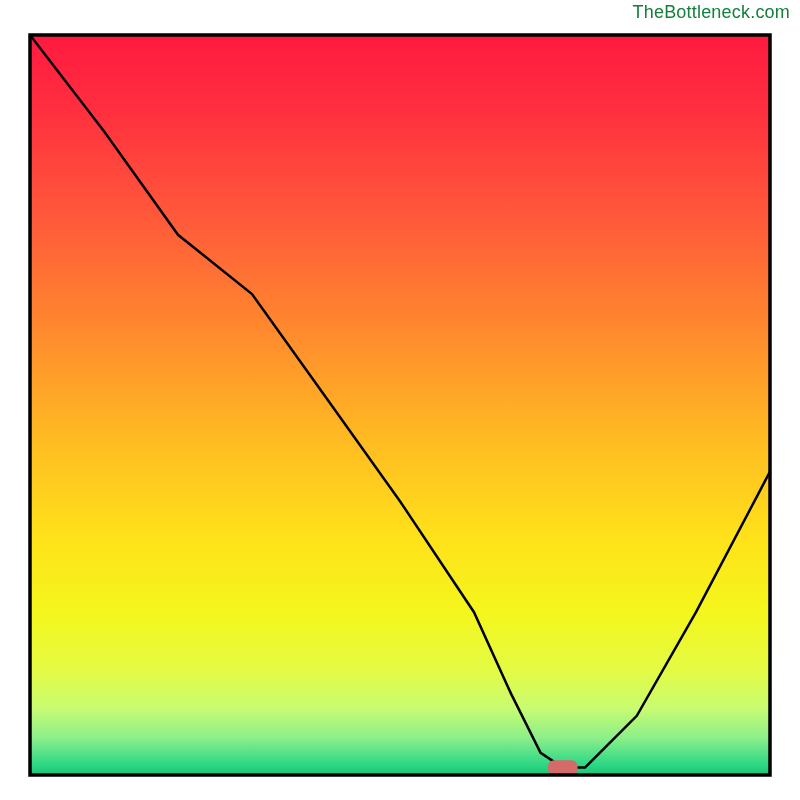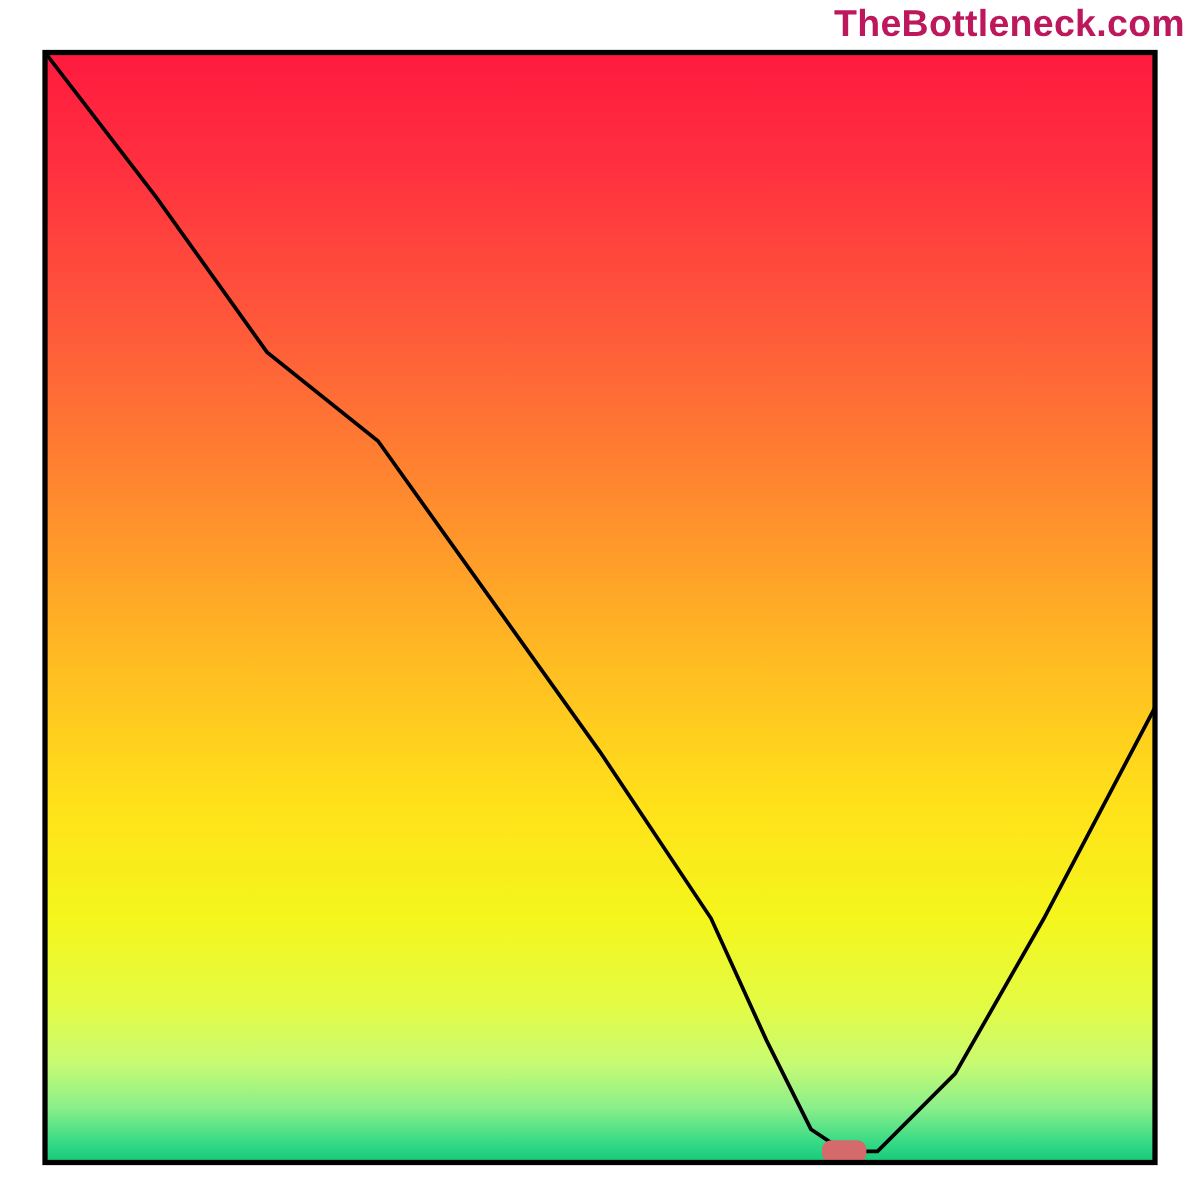--- a/index.html
+++ b/index.html
@@ -13,23 +13,23 @@
   }
   .wrap {
     position: relative;
     width: 800px;
     height: 800px;
   }
   .watermark {
     position: absolute;
     top: 2px;
     right: 10px;
-    font-size: 25px;
-    font-weight: bold;
-    color: #be185d;
+    font-size: 18px;
+    font-weight: normal;
+    color: #15803d;
     letter-spacing: 0.2px;
     user-select: none;
   }
   svg {
     position: absolute;
     top: 0;
     left: 0;
   }
 </style>
 </head>

